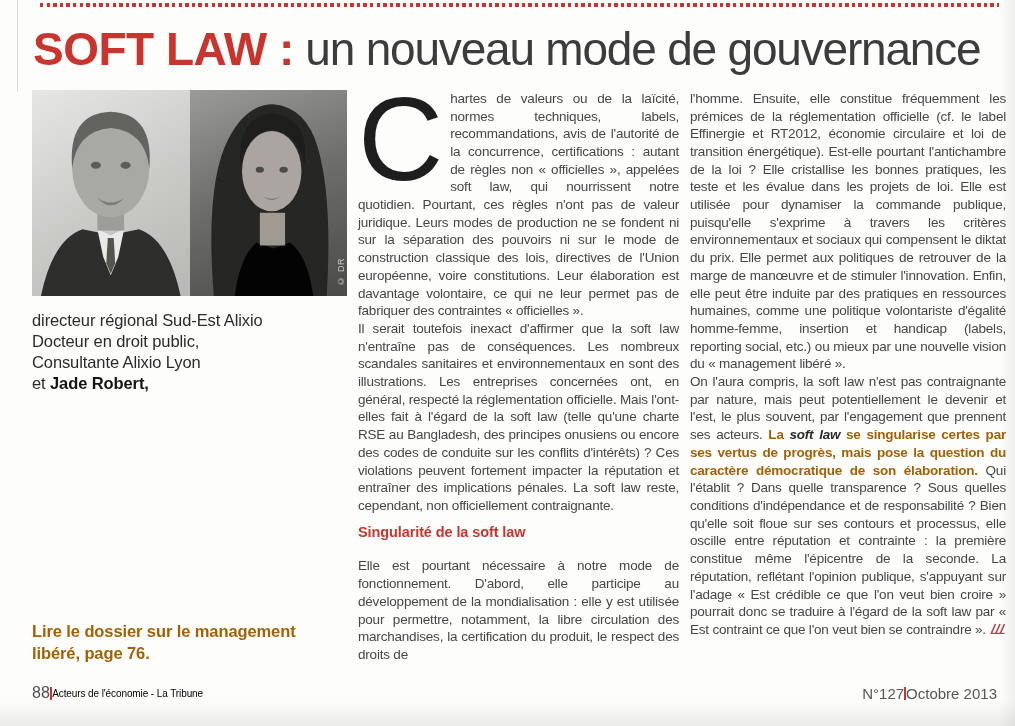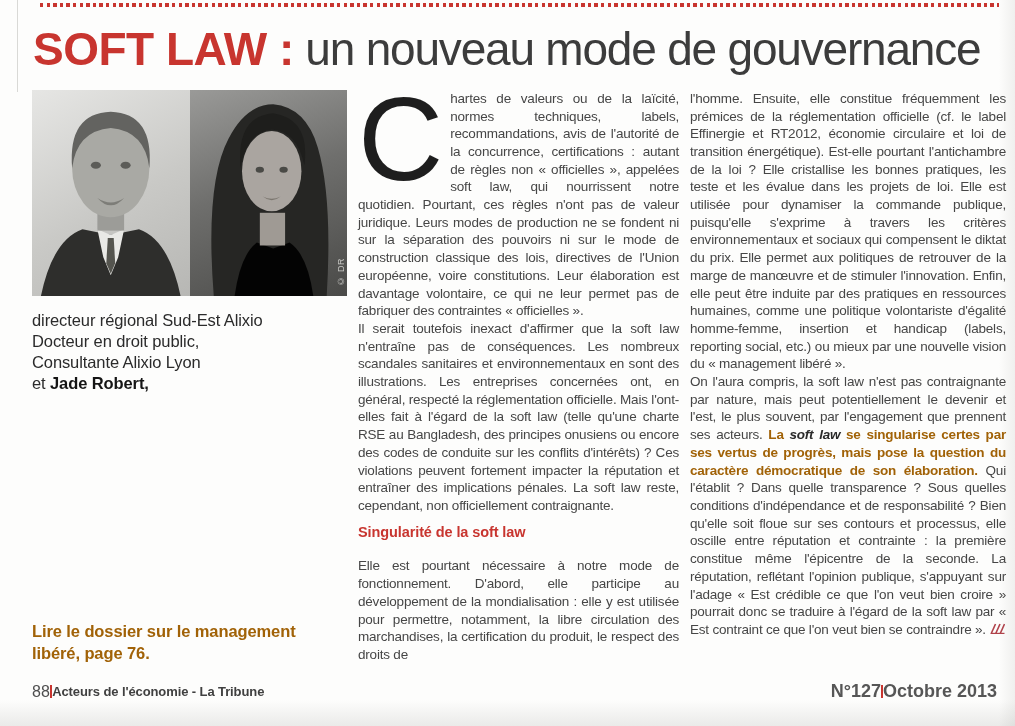--- a/index.html
+++ b/index.html
@@ -55,22 +55,22 @@
   .seg-b  { font-weight:700; color:#a16207; }
   .seg-bi { font-weight:700; font-style:italic; color:#2a2a2a; }
   .end-mark { display:inline-block; vertical-align:baseline; margin-left:4px; }
 
   
   footer { position:absolute; left:32px; right:18px; bottom:24px;
     display:flex; justify-content:space-between; align-items:center; }
   .f-left, .f-right { display:flex; align-items:center; }
   .pnum { font-size:16px; color:#4f4f4f; letter-spacing:0.2px; }
   .rbar { display:inline-block; width:2px; height:13px; background:#c8352f; }
-  .mag { font-size:13px; font-weight:700; color:#404040; letter-spacing:-0.1px; }
-  .f-right span.f-txt { font-size:18px; color:#565656;font-weight:bold; }
+  .mag { font-size:10px; font-weight:400; color:#000000; letter-spacing:-0.1px; }
+  .f-right span.f-txt { font-size:15px; color:#565656; }
 </style>
 </head>
 <body>
 
 <div class="page">
   <div class="top-dash"></div>
   <div class="edge-line"></div>
 
   <header>
     <h1><span class="t-red">SOFT LAW :</span><span class="t-rest"> un nouveau mode de gouvernance</span></h1>

